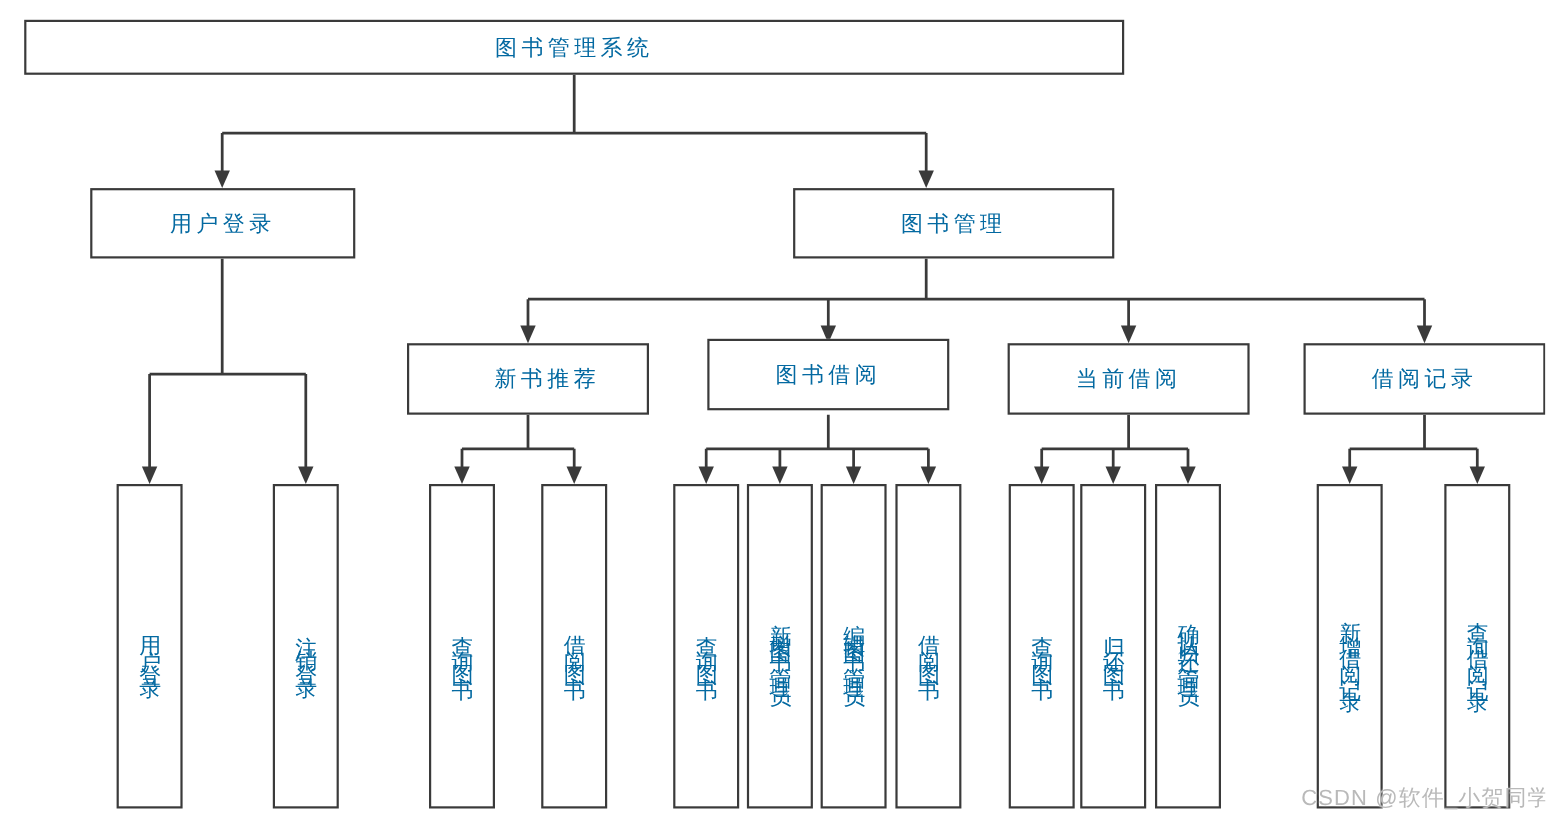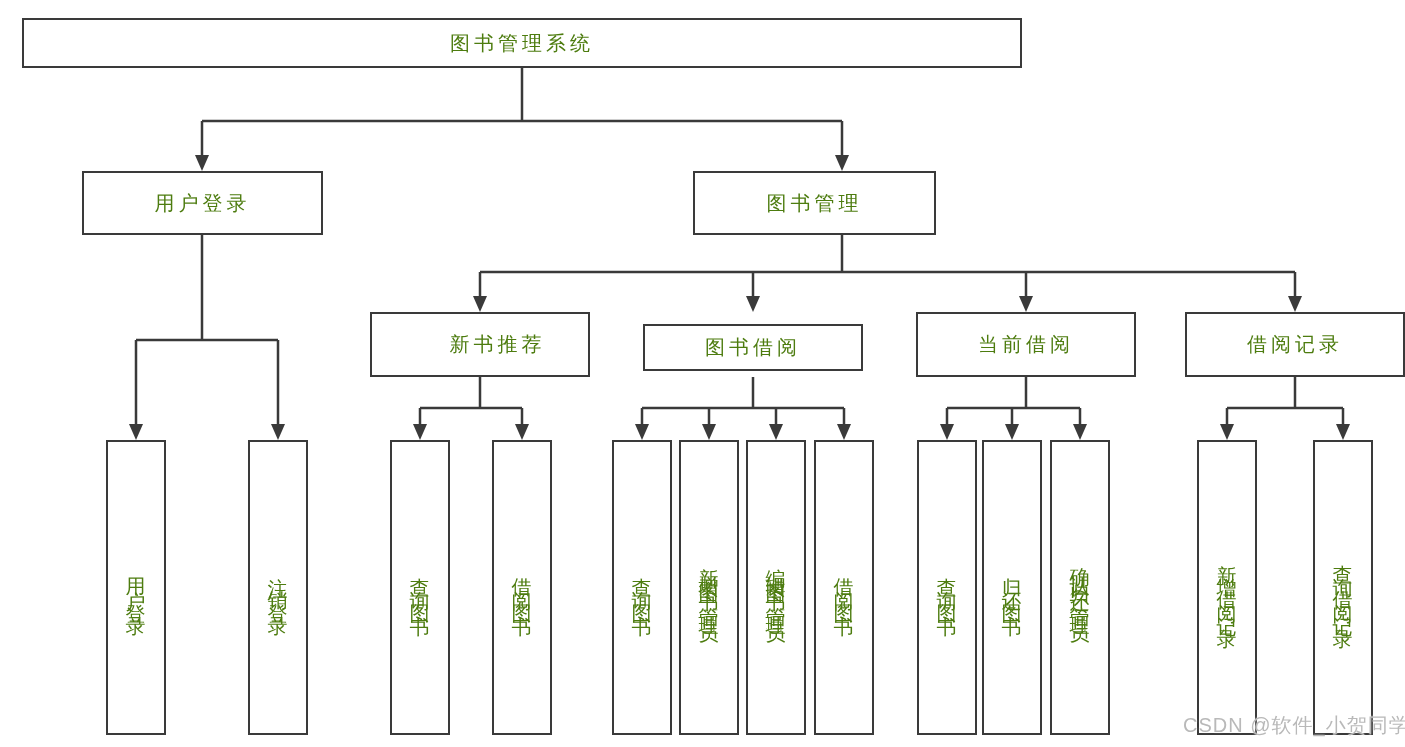--- a/index.html
+++ b/index.html
@@ -10,21 +10,21 @@
     font-family:"Liberation Sans","DejaVu Sans",sans-serif;
     overflow:hidden;
   }
   svg.connectors{position:absolute;left:0;top:0;width:1405px;height:747px;}
   .node{
     position:absolute;
     box-sizing:border-box;
     background:#ffffff;
     border:2.5px solid #3a3a3a;
     display:flex;align-items:center;justify-content:center;
-    color:#4d7c0f;
+    color:#0369a1;
   }
   .node.h .lbl{
     font-size:20px;
     letter-spacing:4px;
     white-space:nowrap;
   }
   .node.v .lbl{
     writing-mode:vertical-rl;
     text-orientation:mixed;
     font-size:20px;
@@ -88,28 +88,28 @@
     </g>
   </svg>
 
   <div class="node h" style="left:22px;top:18px;width:1000px;height:50px;">
     <span class="lbl">图书管理系统</span>
   </div>
 
   <div class="node h" style="left:82px;top:171px;width:241px;height:64px;">
     <span class="lbl">用户登录</span>
   </div>
-  <div class="node h" style="left:693px;top:171px;width:243px;height:64px;">
+  <div class="node h" style="left:721px;top:171px;width:292px;height:64px;">
     <span class="lbl">图书管理</span>
   </div>
 
   <div class="node h" style="left:370px;top:312px;width:220px;height:65px;padding-left:35px;">
     <span class="lbl">新书推荐</span>
   </div>
-  <div class="node h" style="left:643px;top:324px;width:220px;height:47px;">
+  <div class="node h" style="left:643px;top:308px;width:220px;height:65px;">
     <span class="lbl">图书借阅</span>
   </div>
   <div class="node h" style="left:916px;top:312px;width:220px;height:65px;">
     <span class="lbl">当前借阅</span>
   </div>
   <div class="node h" style="left:1185px;top:312px;width:220px;height:65px;">
     <span class="lbl">借阅记录</span>
   </div>
 
   <div class="node v" style="left:106px;top:440px;width:60px;height:295px;">

